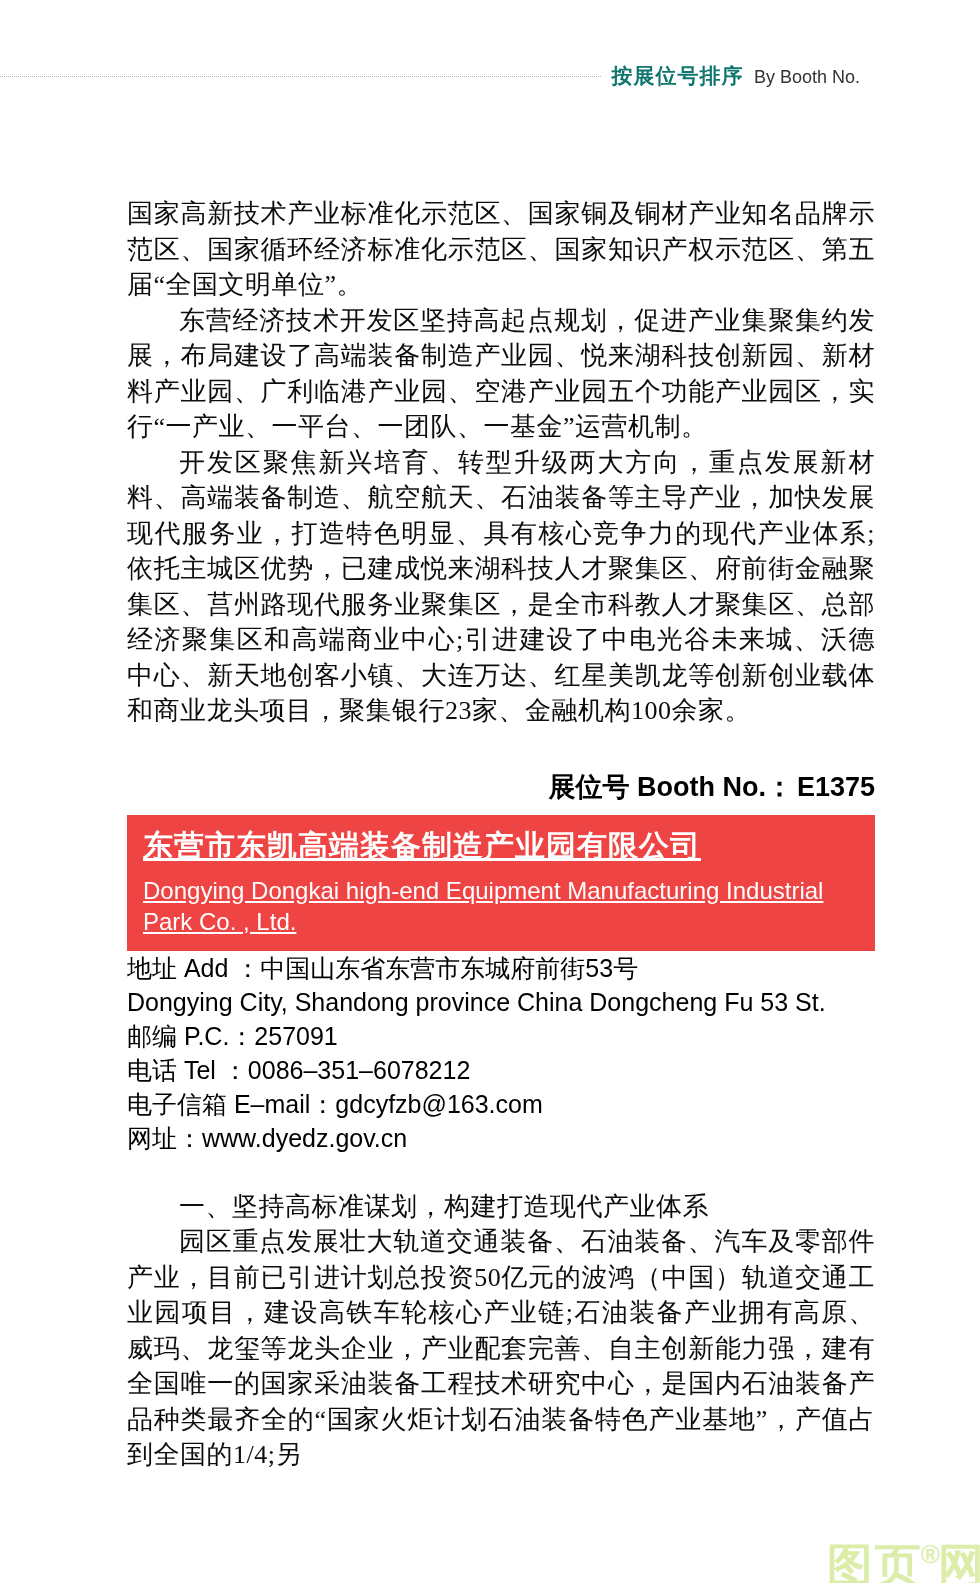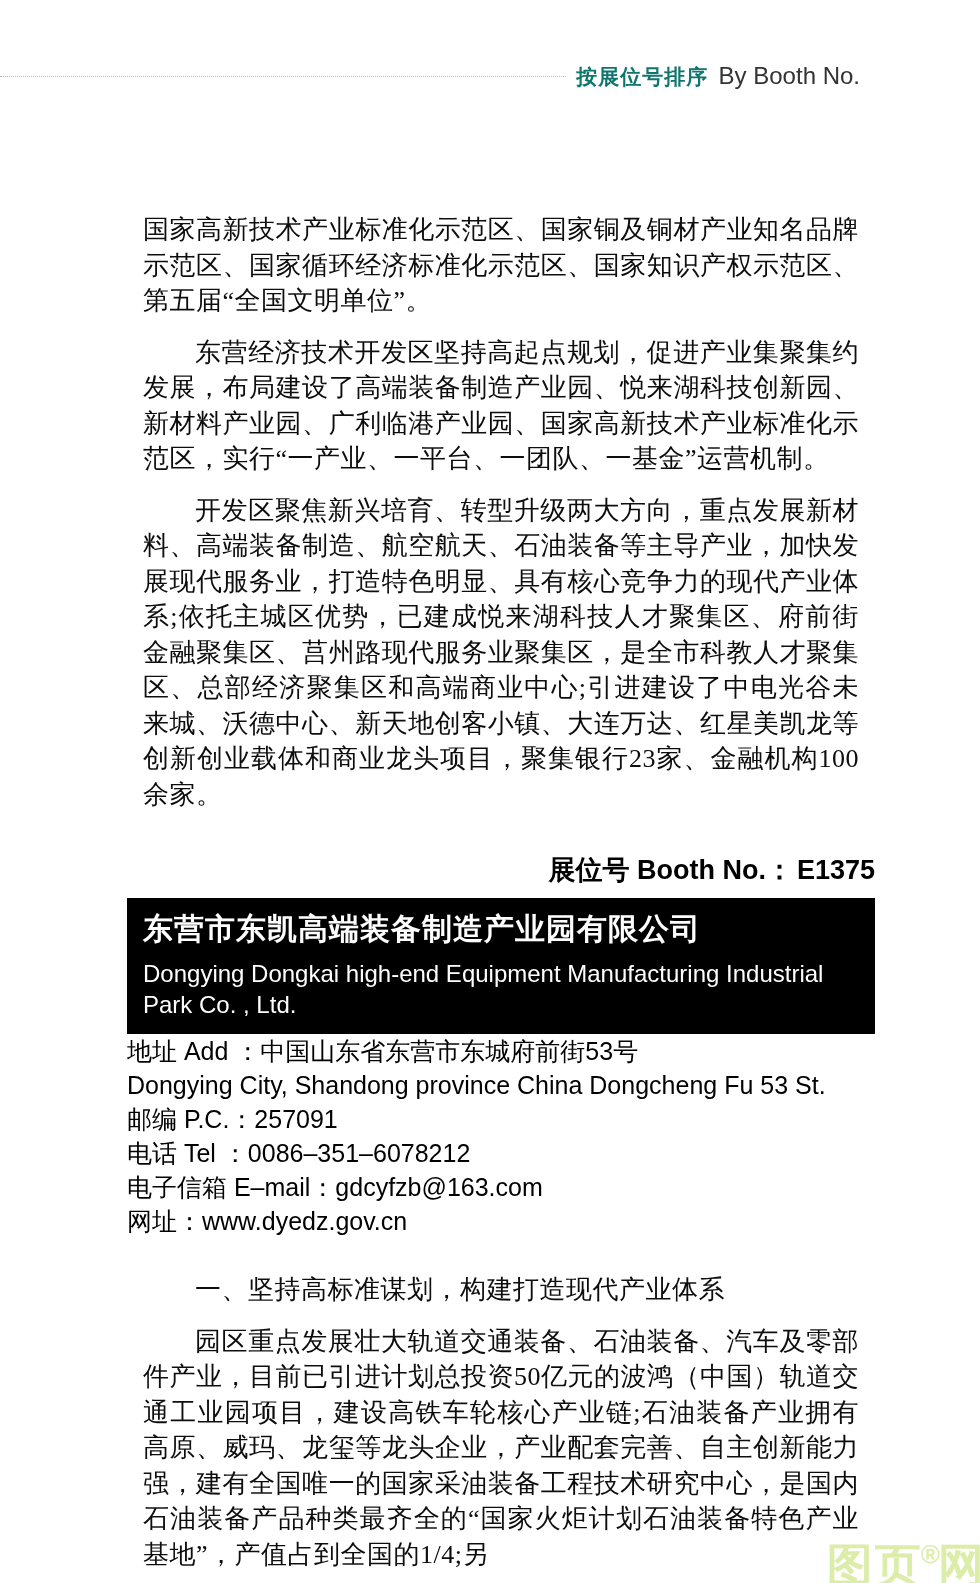--- a/index.html
+++ b/index.html
@@ -17,52 +17,53 @@
     display:flex;align-items:center;
     padding-right:120px;
   }
   .top-rule .dotted{
     flex:1;height:0;
     border-top:1px dotted #b5b5b5;
     margin-right:10px;
   }
   .header-text{white-space:nowrap;}
   .header-text .zh{font-size:21px;font-weight:bold;color:#0f766e;letter-spacing:1px;}
-  .header-text .en{font-size:24px;color:#333;margin-left:6px;}
+  .header-text .en{font-size:18px;color:#333;margin-left:6px;}
 
   
   .content{
     position:absolute;left:127px;top:0;width:748px;
     padding-top:196px;
   }
   .body-p{
-    margin:16px;
+    margin:0;
     font-family:"Liberation Serif","DejaVu Serif",serif;
     font-size:26px;
     line-height:35.5px;
     text-align:justify;
     color:#0d0d0d;
     letter-spacing:0.5px;
   }
   .body-p.indent{text-indent:2em;}
 
   .booth{
     margin-top:40px;
     text-align:right;
     font-size:27px;
     font-weight:bold;
     color:#000000;
   }
   .booth .booth-num{margin-left:4px;}
 
   .banner{
     margin-top:10px;
-    background:#000000;
+    background:#ef4444;
     color:#ffffff;
     padding:12px 4px 14px 16px;
+    text-decoration:underline;
   }
   .banner-zh{
     font-size:30px;
     font-weight:bold;
     letter-spacing:1px;
     line-height:38px;
   }
   .banner-en{
     font-size:24px;
     line-height:31px;
@@ -101,21 +102,21 @@
   <div class="dotted"></div>
   <div class="header-text">
     <span class="zh">按展位号排序</span>
     <span class="en">By Booth No.</span>
   </div>
 </div>
 
 <div class="content">
 
   <p class="body-p">国家高新技术产业标准化示范区、国家铜及铜材产业知名品牌示范区、国家循环经济标准化示范区、国家知识产权示范区、第五届“全国文明单位”。</p>
-  <p class="body-p indent">东营经济技术开发区坚持高起点规划，促进产业集聚集约发展，布局建设了高端装备制造产业园、悦来湖科技创新园、新材料产业园、广利临港产业园、国家高新技术产业标准化示范区，实行“一产业、一平台、一团队、一基金”运营机制。</p>
+  <p class="body-p indent">东营经济技术开发区坚持高起点规划，促进产业集聚集约发展，布局建设了高端装备制造产业园、悦来湖科技创新园、新材料产业园、广利临港产业园、空港产业园五个功能产业园区，实行“一产业、一平台、一团队、一基金”运营机制。</p>
   <p class="body-p indent">开发区聚焦新兴培育、转型升级两大方向，重点发展新材料、高端装备制造、航空航天、石油装备等主导产业，加快发展现代服务业，打造特色明显、具有核心竞争力的现代产业体系;依托主城区优势，已建成悦来湖科技人才聚集区、府前街金融聚集区、莒州路现代服务业聚集区，是全市科教人才聚集区、总部经济聚集区和高端商业中心;引进建设了中电光谷未来城、沃德中心、新天地创客小镇、大连万达、红星美凯龙等创新创业载体和商业龙头项目，聚集银行23家、金融机构100余家。</p>
 
   <div class="booth">
     <span>展位号 Booth No.：</span><span class="booth-num">E1375</span>
   </div>
 
   <div class="banner">
     <div class="banner-zh">东营市东凯高端装备制造产业园有限公司</div>
     <div class="banner-en">Dongying Dongkai high-end Equipment Manufacturing Industrial Park Co. , Ltd.</div>
   </div>

